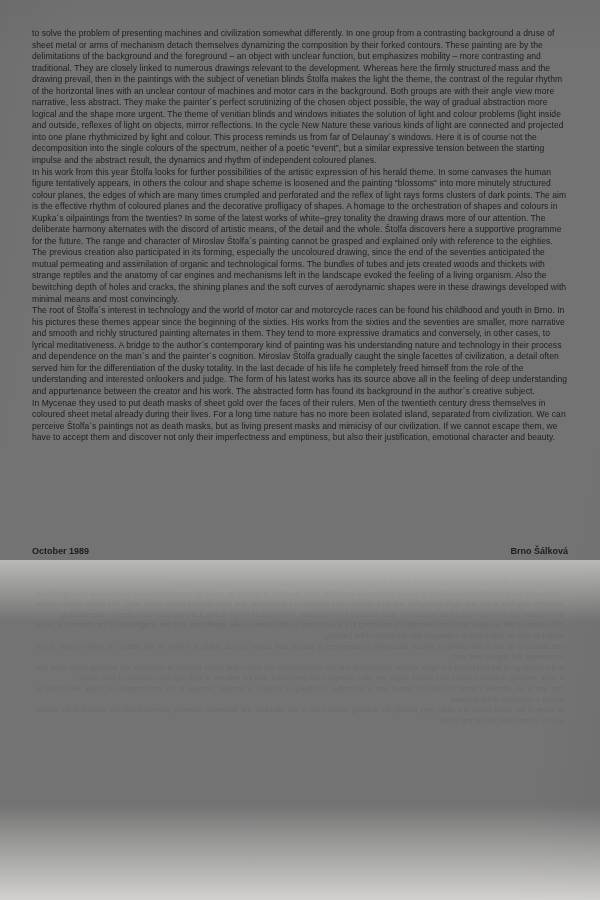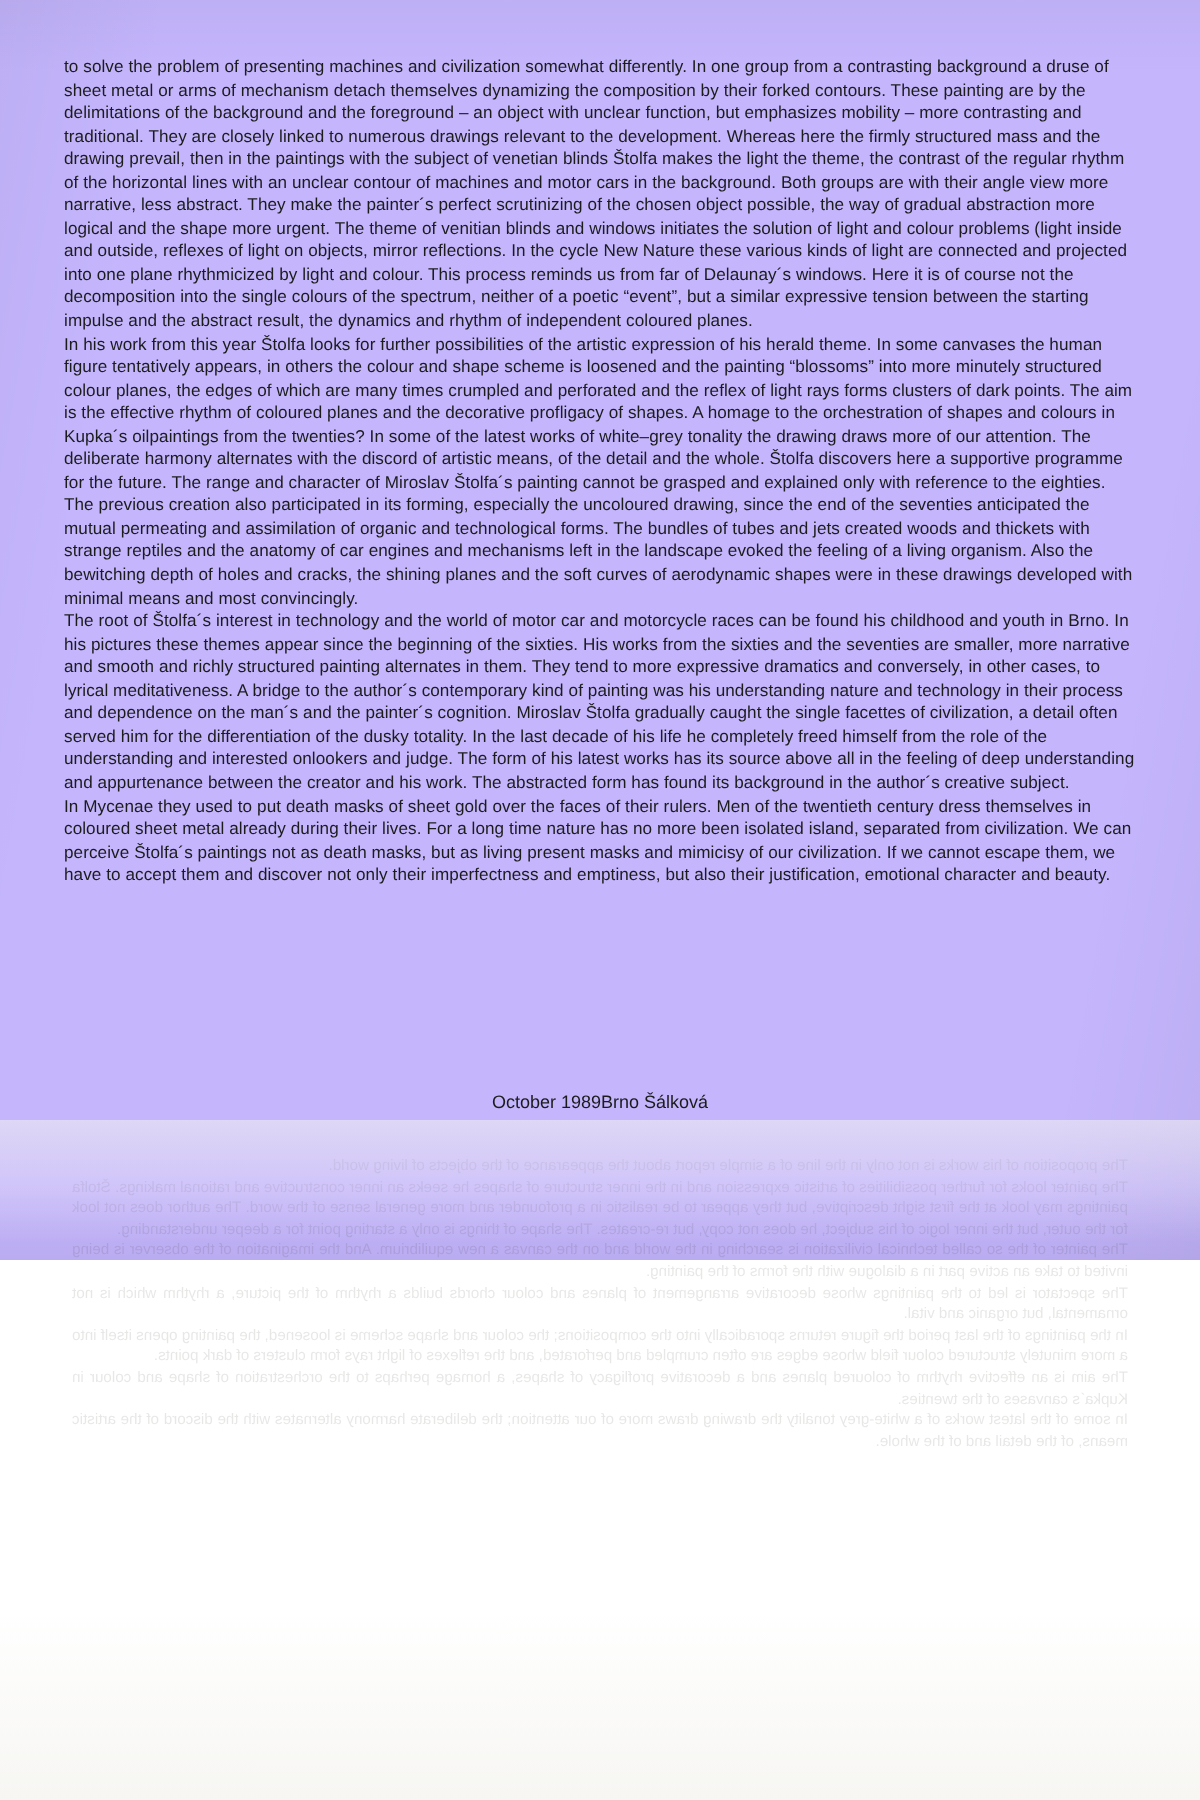--- a/index.html
+++ b/index.html
@@ -9,22 +9,22 @@
   }
   body {
     width: 600px;
     height: 900px;
     overflow: hidden;
     font-family: "Liberation Sans", sans-serif;
   }
   #page {
     position: relative;
     width: 600px;
-    height: 630px;
-    background: #c4b5fd;
+    height: 900px;
+    background: #737373;
     box-sizing: border-box;
   }
   
   #page::before {
     content: "";
     position: absolute;
     inset: 0;
     background:
       linear-gradient(100deg, rgba(0,0,0,0.035) 0%, rgba(0,0,0,0.0) 12%, rgba(0,0,0,0.0) 88%, rgba(0,0,0,0.04) 100%),
       linear-gradient(180deg, rgba(0,0,0,0.03) 0%, rgba(0,0,0,0.0) 6%, rgba(0,0,0,0.0) 94%, rgba(0,0,0,0.05) 100%);
@@ -43,23 +43,24 @@
     color: #1c1c1c;
     text-align: left;
     letter-spacing: 0.005em;
   }
   .signature-row {
     position: absolute;
     left: 32px;
     top: 546px;
     width: 536px;
     display: flex;
-    justify-content: center;
+    justify-content: space-between;
     font-size: 9px;
     color: #1c1c1c;
+    font-weight: bold;
   }
   
   .ghost-block {
     position: absolute;
     left: 36px;
     top: 578px;
     width: 528px;
     opacity: 0.105;
     color: #2a2722;
     font-size: 7.6px;

